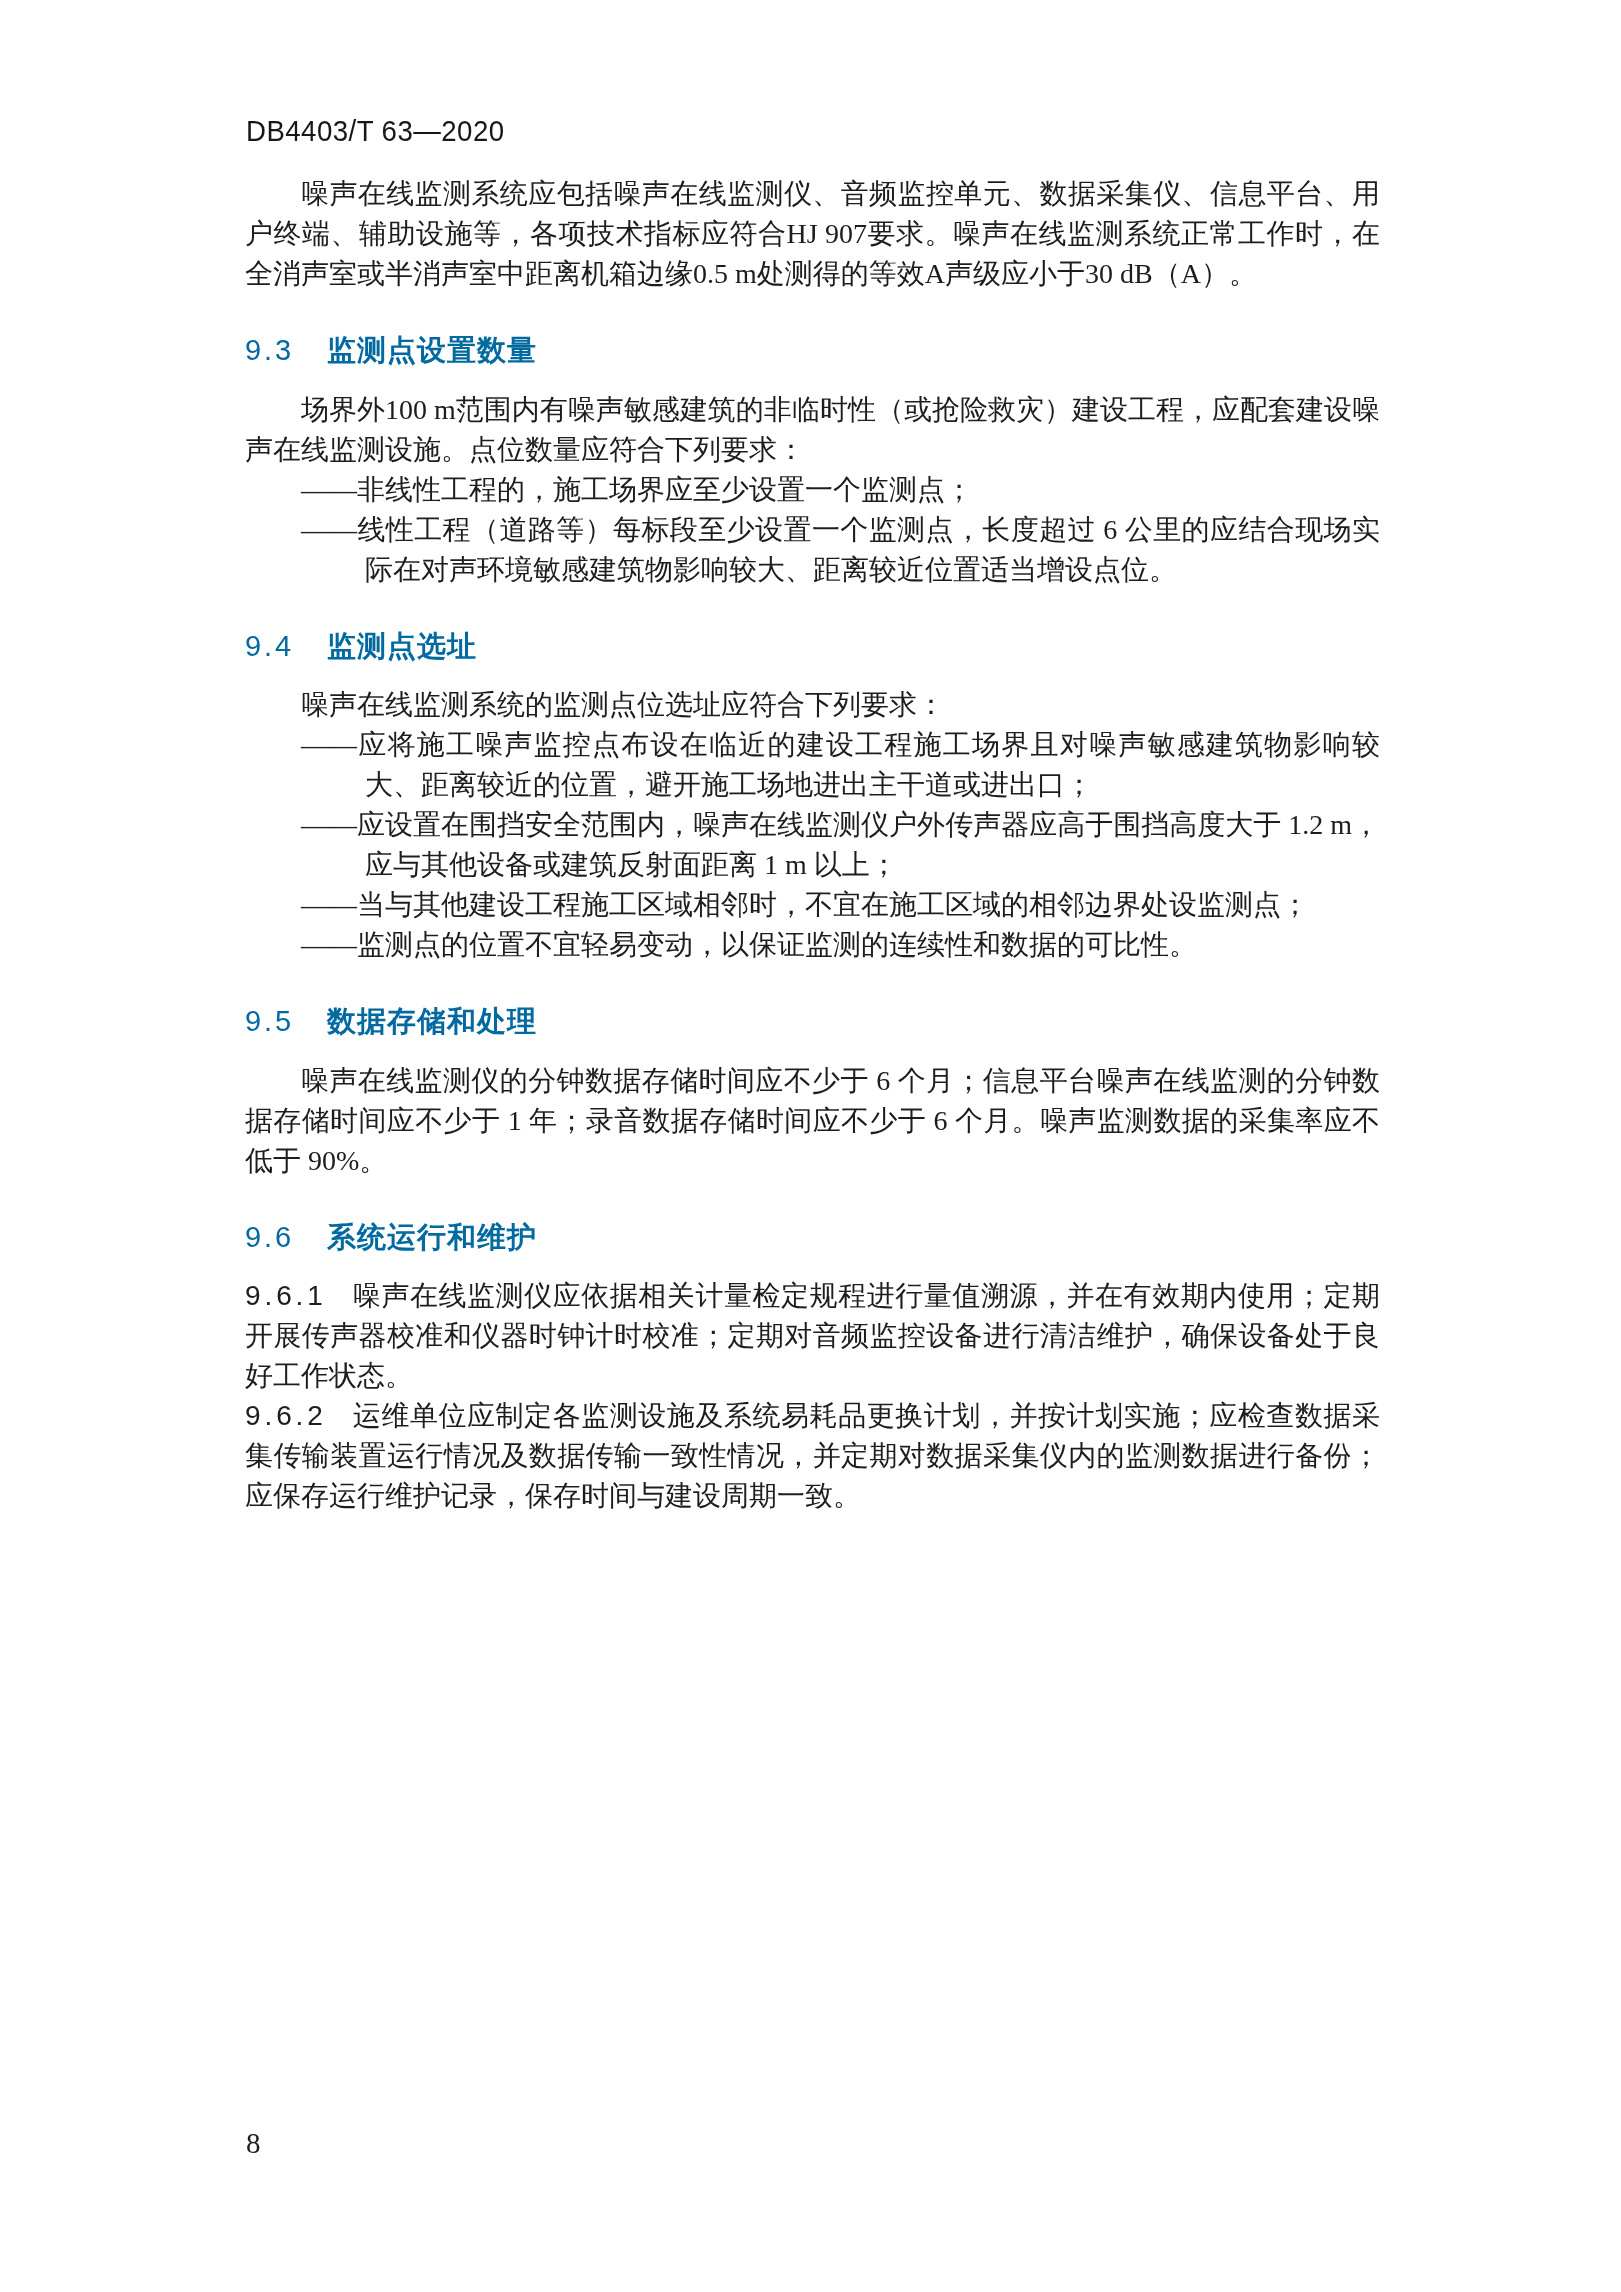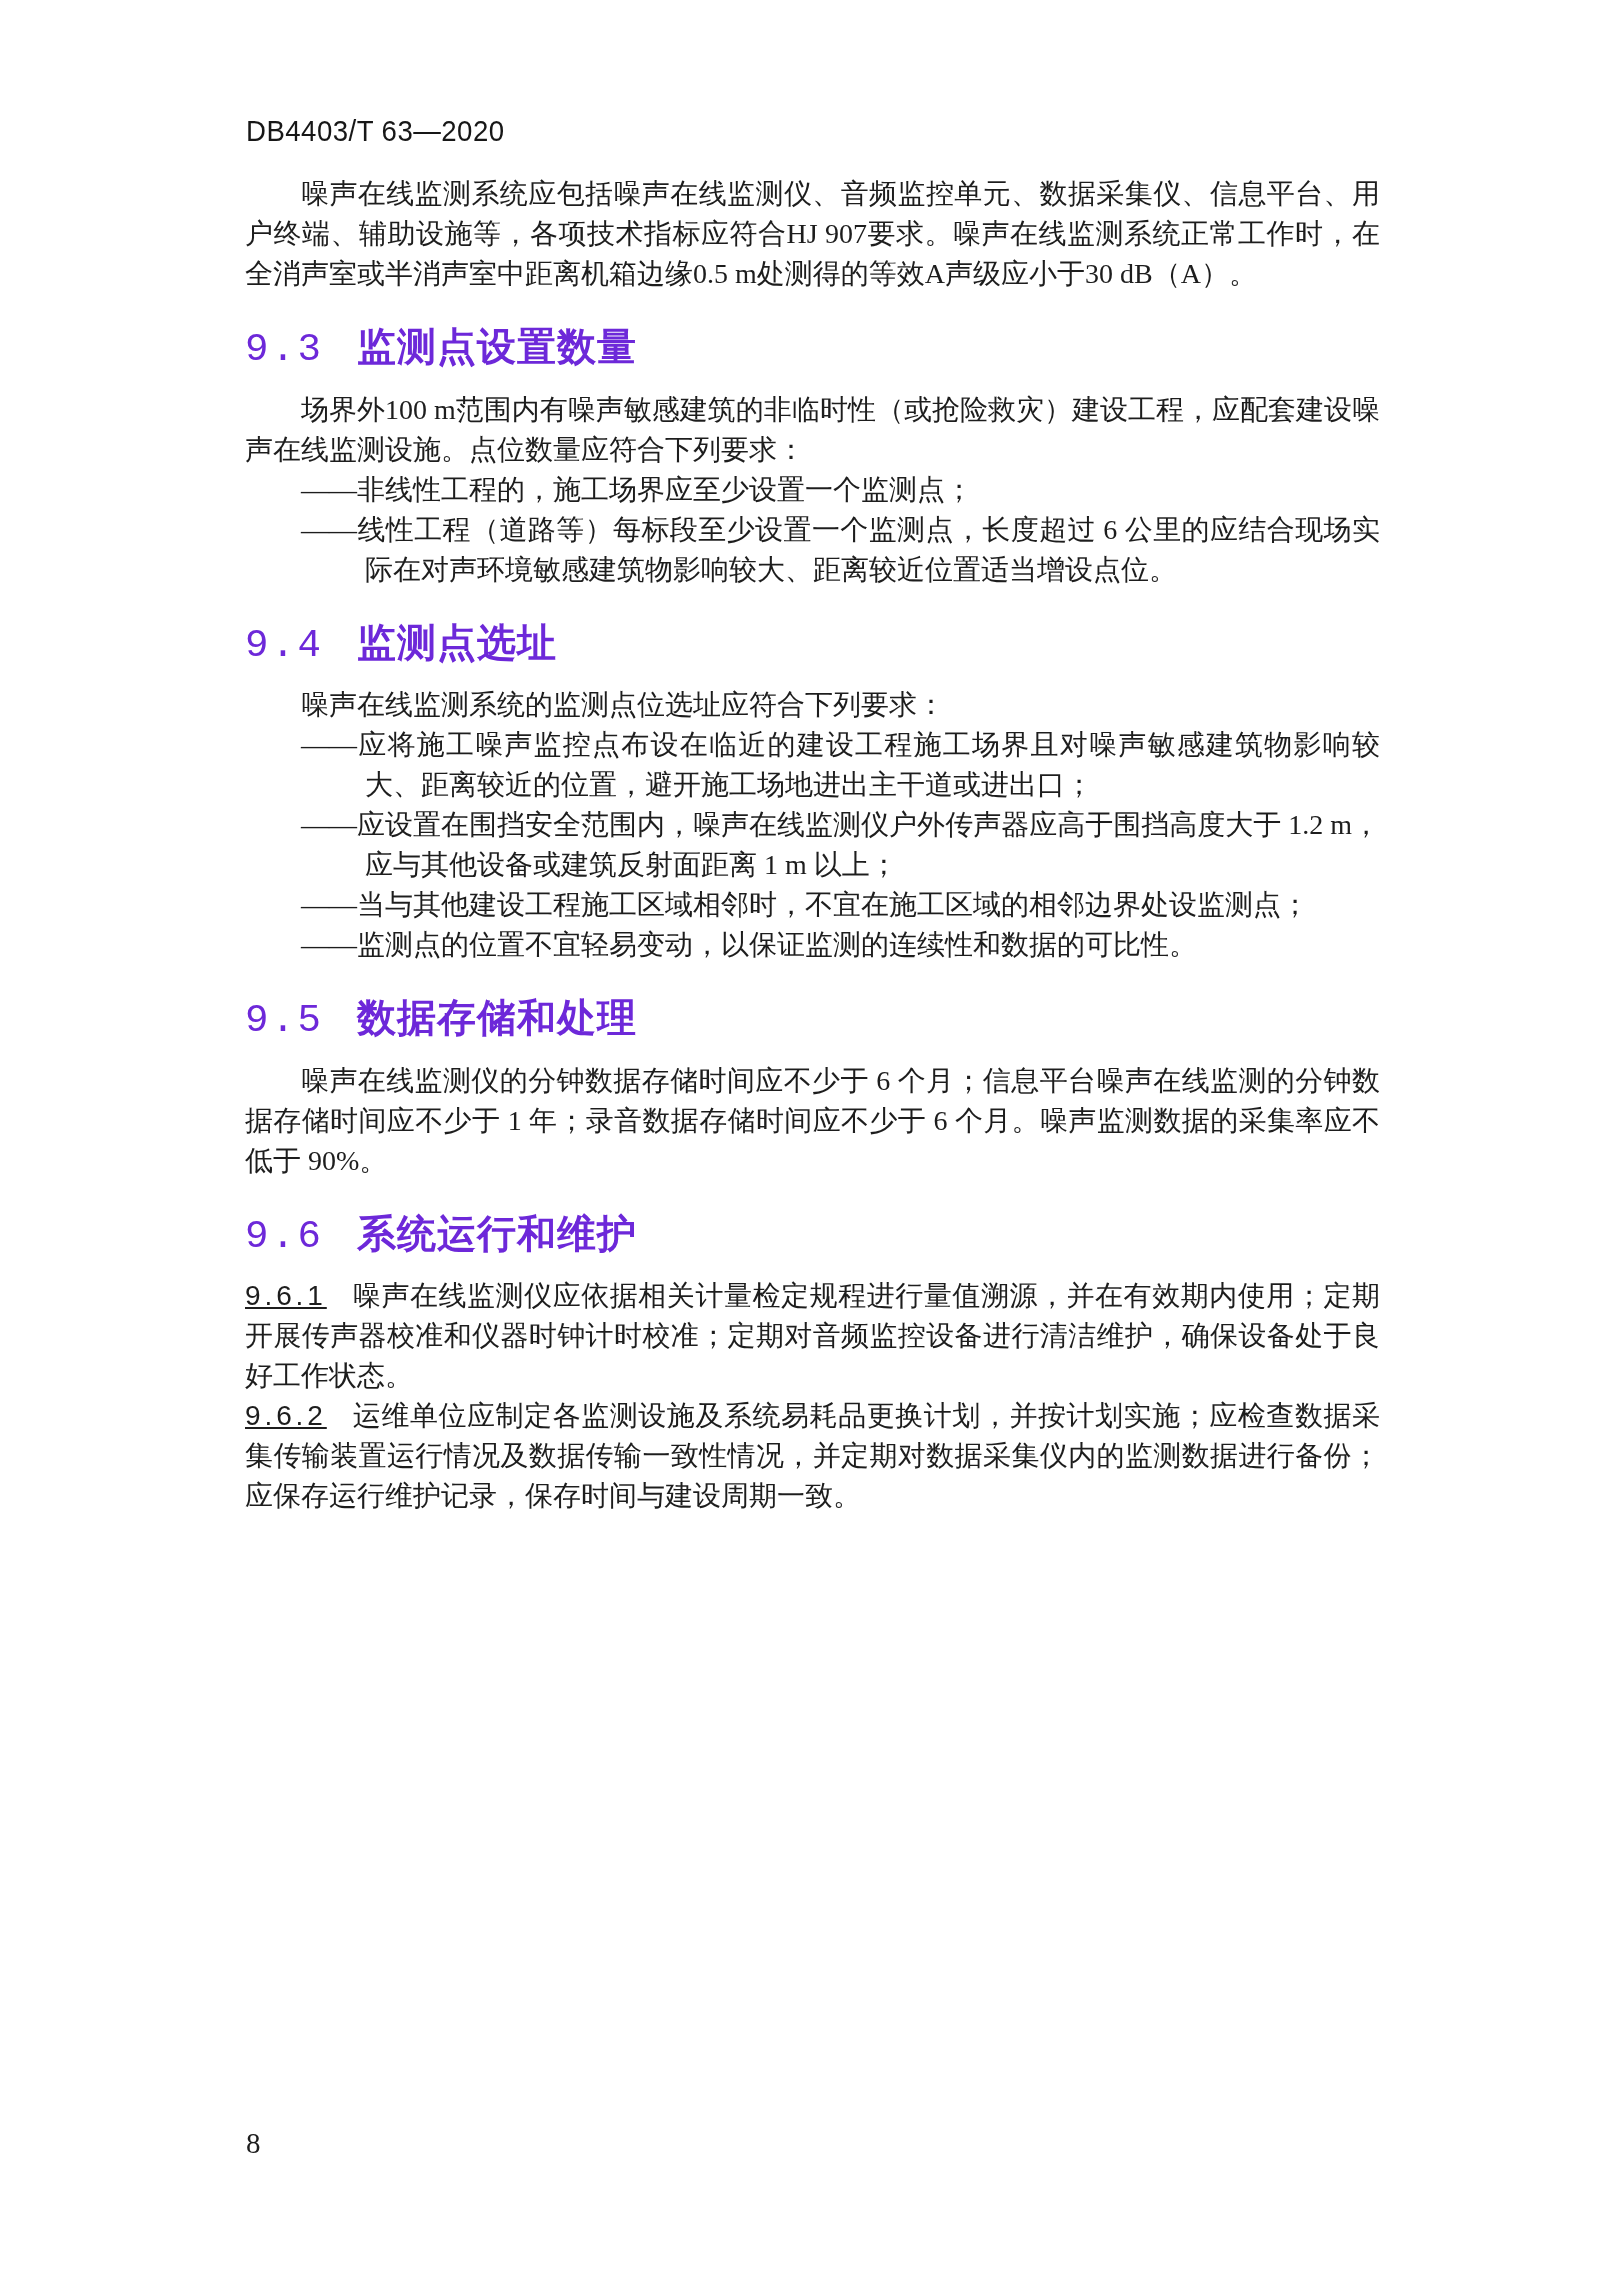--- a/index.html
+++ b/index.html
@@ -41,45 +41,44 @@
   .para {
     margin: 0;
     text-indent: 56px;
   }
   .dash-item {
     margin: 0 0 0 120px;
     text-indent: -64px;
   }
   h2.sec {
     margin: 35px 0 17.6px 0;
-    font-family: Liberation Mono, monospace;
-    font-size: 39px;
+    font-family: Liberation Sans, sans-serif;
+    font-size: 29px;
     line-height: 43px;
     font-weight: bold;
-    color: #6d28d9;
+    color: #0369a1;
     text-align: left;
   }
   .sec-num {
     font-weight: normal;
     letter-spacing: 2.9px;
     margin-right: 33px;
   }
   .sec-title {
     letter-spacing: 1px;
   }
   .clause {
     margin: 0;
     text-indent: 0;
   }
   .clause-num {
     font-family: "Liberation Sans", "DejaVu Sans", sans-serif;
     letter-spacing: 3.9px;
     margin-right: 25.5px;
     white-space: nowrap;
-    text-decoration: underline;
   }
   .page-number {
     position: absolute;
     left: 246px;
     top: 2127px;
     font-size: 29px;
     font-family: "Liberation Serif", "DejaVu Serif", serif;
   }
 </style>
 </head>

